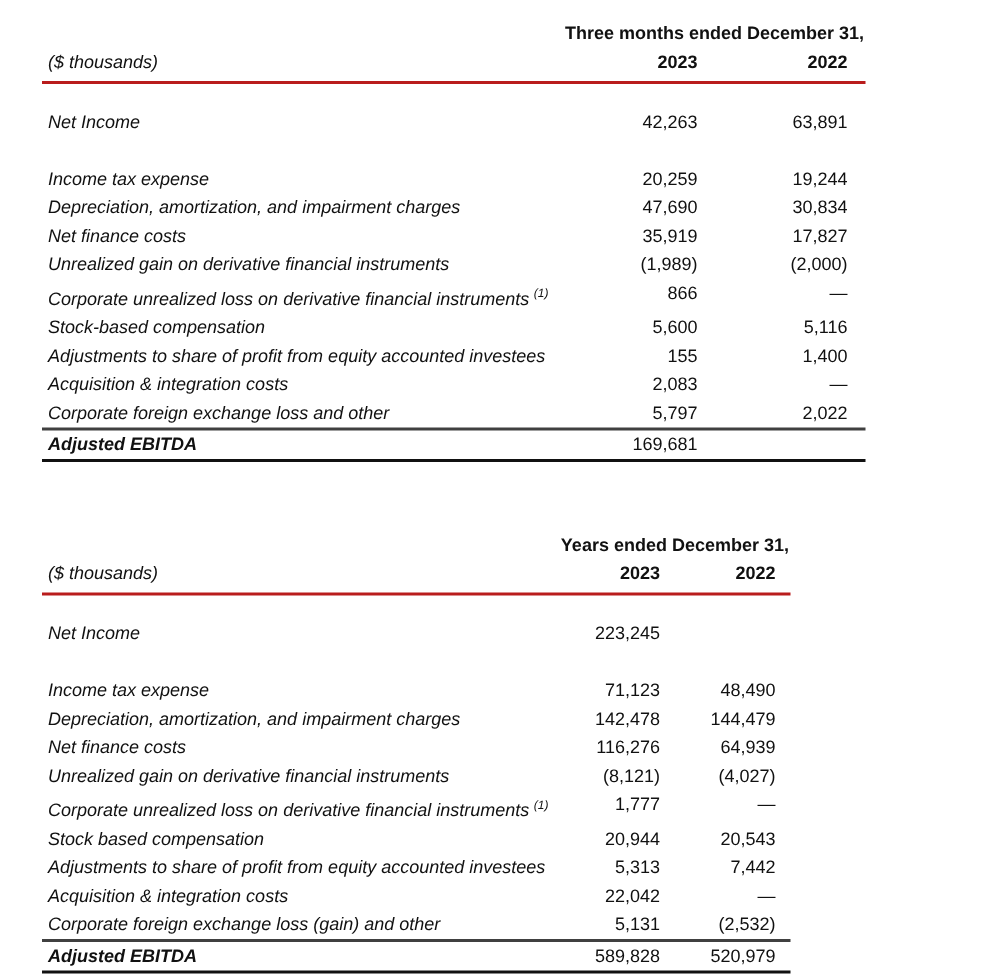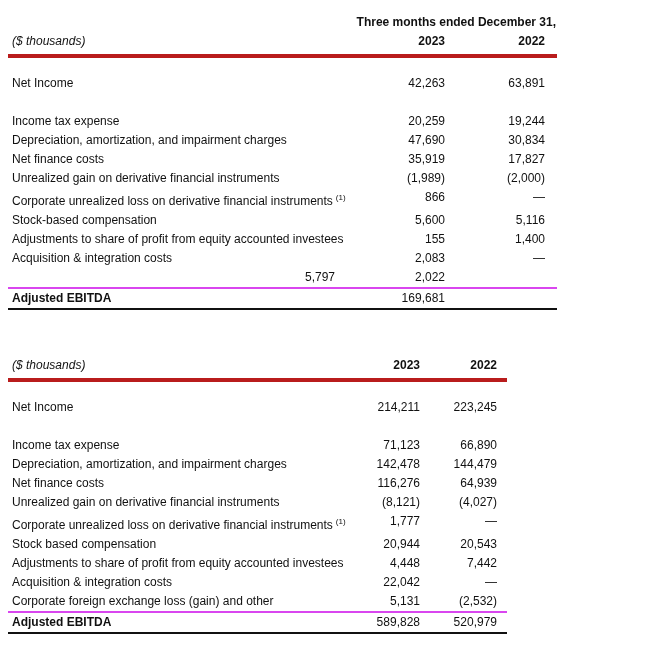--- a/index.html
+++ b/index.html
@@ -2,38 +2,38 @@
 <html><head>
 <meta charset="utf-8">
 <style>
   html, body { margin: 0; padding: 0; background: #ffffff; }
   body {
     width: 668px; height: 650px; overflow: hidden;
     font-family: "Liberation Sans", "DejaVu Sans", sans-serif;
     font-size: 12px; color: #111111;
     -webkit-font-smoothing: antialiased;
   }
-  .doc { padding: 13px 0 0 8px; }
+  .doc { padding: 13px 0 0 8px; margin-left: 20px; }
   .fin-table { width: var(--w); }
   .grid {
     display: grid;
     grid-template-columns: 1fr var(--c2) var(--c3);
     padding-right: var(--pr);
   }
   .cell { line-height: 19px; min-width: 0; }
-  .label { padding-left: 4px; white-space: nowrap; }
+  .label { padding-left: 4px; white-space: nowrap; font-style: italic; }
   .num { text-align: right; white-space: nowrap; }
   .period-row {
     font-weight: bold; text-align: right;
     line-height: 19px; padding-right: 1px; white-space: nowrap;
   }
-  .head-row { border-bottom: 4px solid #b91c1c; padding-bottom: 3px; }
+  .head-row { border-bottom: 2px solid #b91c1c; padding-bottom: 3px; }
   .unit { font-style: italic; }
   .col-head { font-weight: bold; }
-  .total-row { border-top: 2px solid #d946ef; border-bottom: 2px solid #111111; }
+  .total-row { border-top: 2px solid #404040; border-bottom: 2px solid #111111; }
   .total-label { font-weight: bold; }
   .sup { font-size: 8px; vertical-align: 5px; margin-left: 3px; white-space: nowrap; }
   .spacer-a { height: 16px; }
   .spacer-b { height: 19px; }
   .table-gap { height: 46px; }
   .t1 { --w: 549px; --c2: 110px; --c3: 100px; --pr: 12px; }
   .t2 { --w: 499px; --c2: 100px; --c3: 77px;  --pr: 10px; }
 </style>
 </head>
 <body>
@@ -88,48 +88,49 @@
       <div class="cell label">Adjustments to share of profit from equity accounted investees</div>
       <div class="cell num">155</div>
       <div class="cell num">1,400</div>
     </div>
     <div class="grid">
       <div class="cell label">Acquisition &amp; integration costs</div>
       <div class="cell num">2,083</div>
       <div class="cell num">—</div>
     </div>
     <div class="grid">
+      <div class="cell label">Corporate foreign exchange loss and other</div>
       <div class="cell num">5,797</div>
       <div class="cell num">2,022</div>
     </div>
     <div class="grid total-row">
       <div class="cell label total-label">Adjusted EBITDA</div>
       <div class="cell num">169,681</div>
     </div>
   </section>
 
   <div class="table-gap"></div>
 
   <section class="fin-table t2">
+    <div class="period-row">Years ended December 31,</div>
     <div class="grid head-row">
       <div class="cell label unit">($ thousands)</div>
       <div class="cell num col-head">2023</div>
       <div class="cell num col-head">2022</div>
     </div>
     <div class="spacer-a"></div>
     <div class="grid">
       <div class="cell label">Net Income</div>
-      <div class="cell num">214,211</div>
       <div class="cell num">223,245</div>
     </div>
     <div class="spacer-b"></div>
     <div class="grid">
       <div class="cell label">Income tax expense</div>
       <div class="cell num">71,123</div>
-      <div class="cell num">66,890</div>
+      <div class="cell num">48,490</div>
     </div>
     <div class="grid">
       <div class="cell label">Depreciation, amortization, and impairment charges</div>
       <div class="cell num">142,478</div>
       <div class="cell num">144,479</div>
     </div>
     <div class="grid">
       <div class="cell label">Net finance costs</div>
       <div class="cell num">116,276</div>
       <div class="cell num">64,939</div>
@@ -144,21 +145,21 @@
       <div class="cell num">1,777</div>
       <div class="cell num">—</div>
     </div>
     <div class="grid">
       <div class="cell label">Stock based compensation</div>
       <div class="cell num">20,944</div>
       <div class="cell num">20,543</div>
     </div>
     <div class="grid">
       <div class="cell label">Adjustments to share of profit from equity accounted investees</div>
-      <div class="cell num">4,448</div>
+      <div class="cell num">5,313</div>
       <div class="cell num">7,442</div>
     </div>
     <div class="grid">
       <div class="cell label">Acquisition &amp; integration costs</div>
       <div class="cell num">22,042</div>
       <div class="cell num">—</div>
     </div>
     <div class="grid">
       <div class="cell label">Corporate foreign exchange loss (gain) and other</div>
       <div class="cell num">5,131</div>

